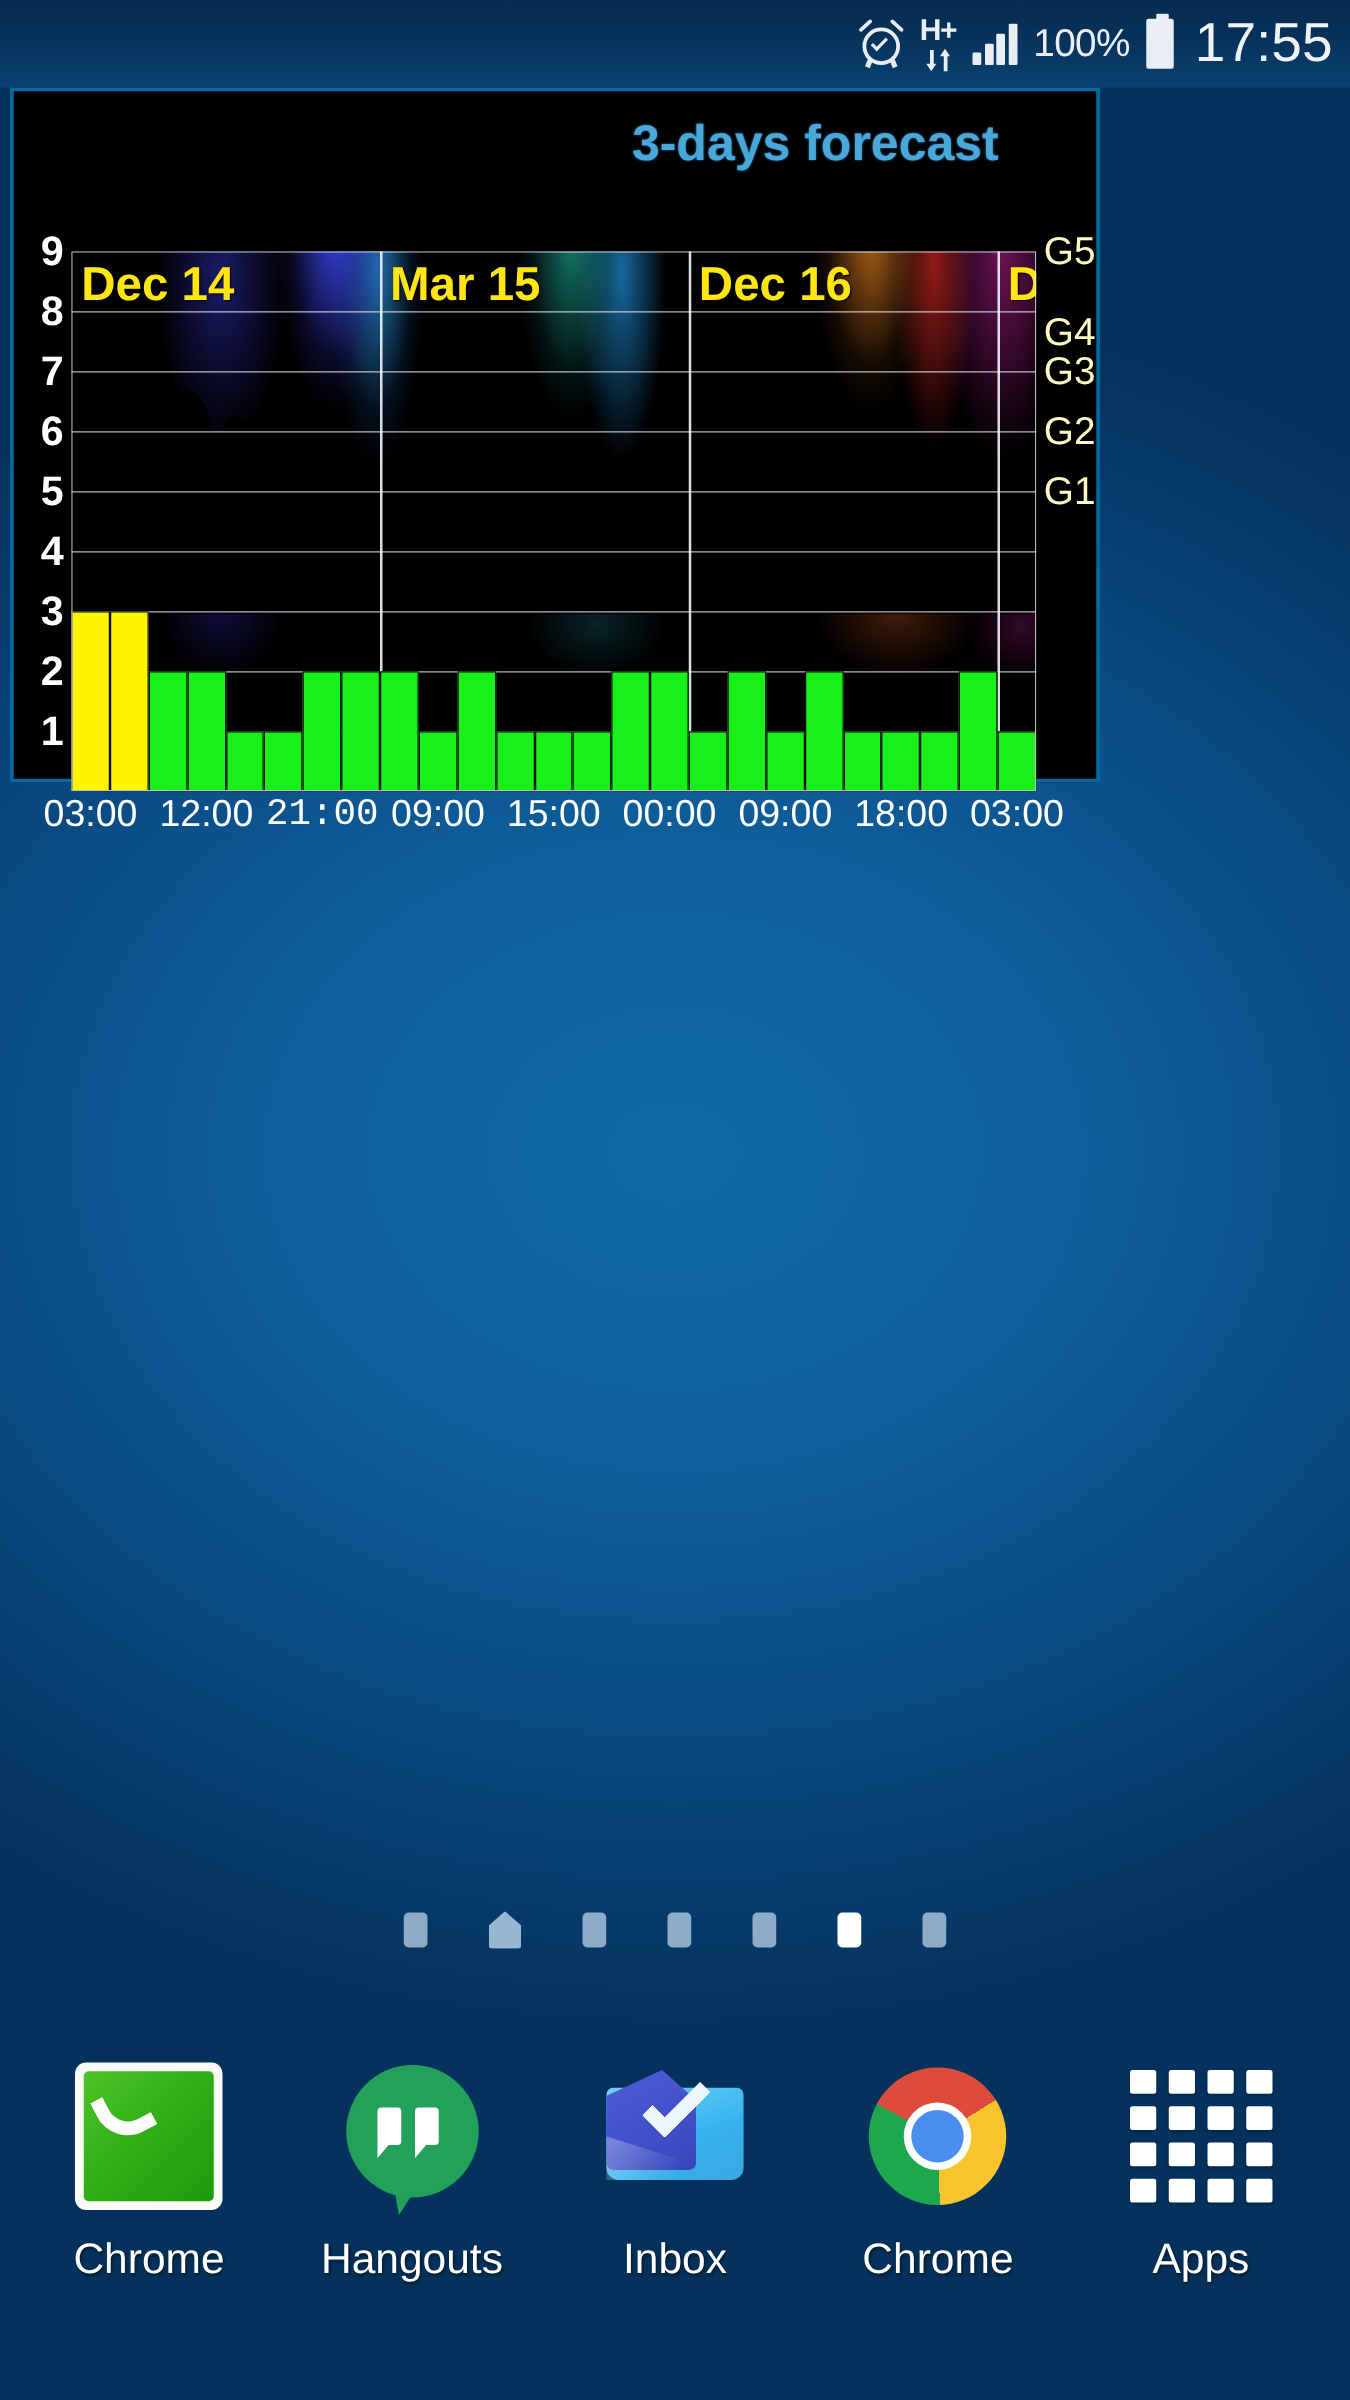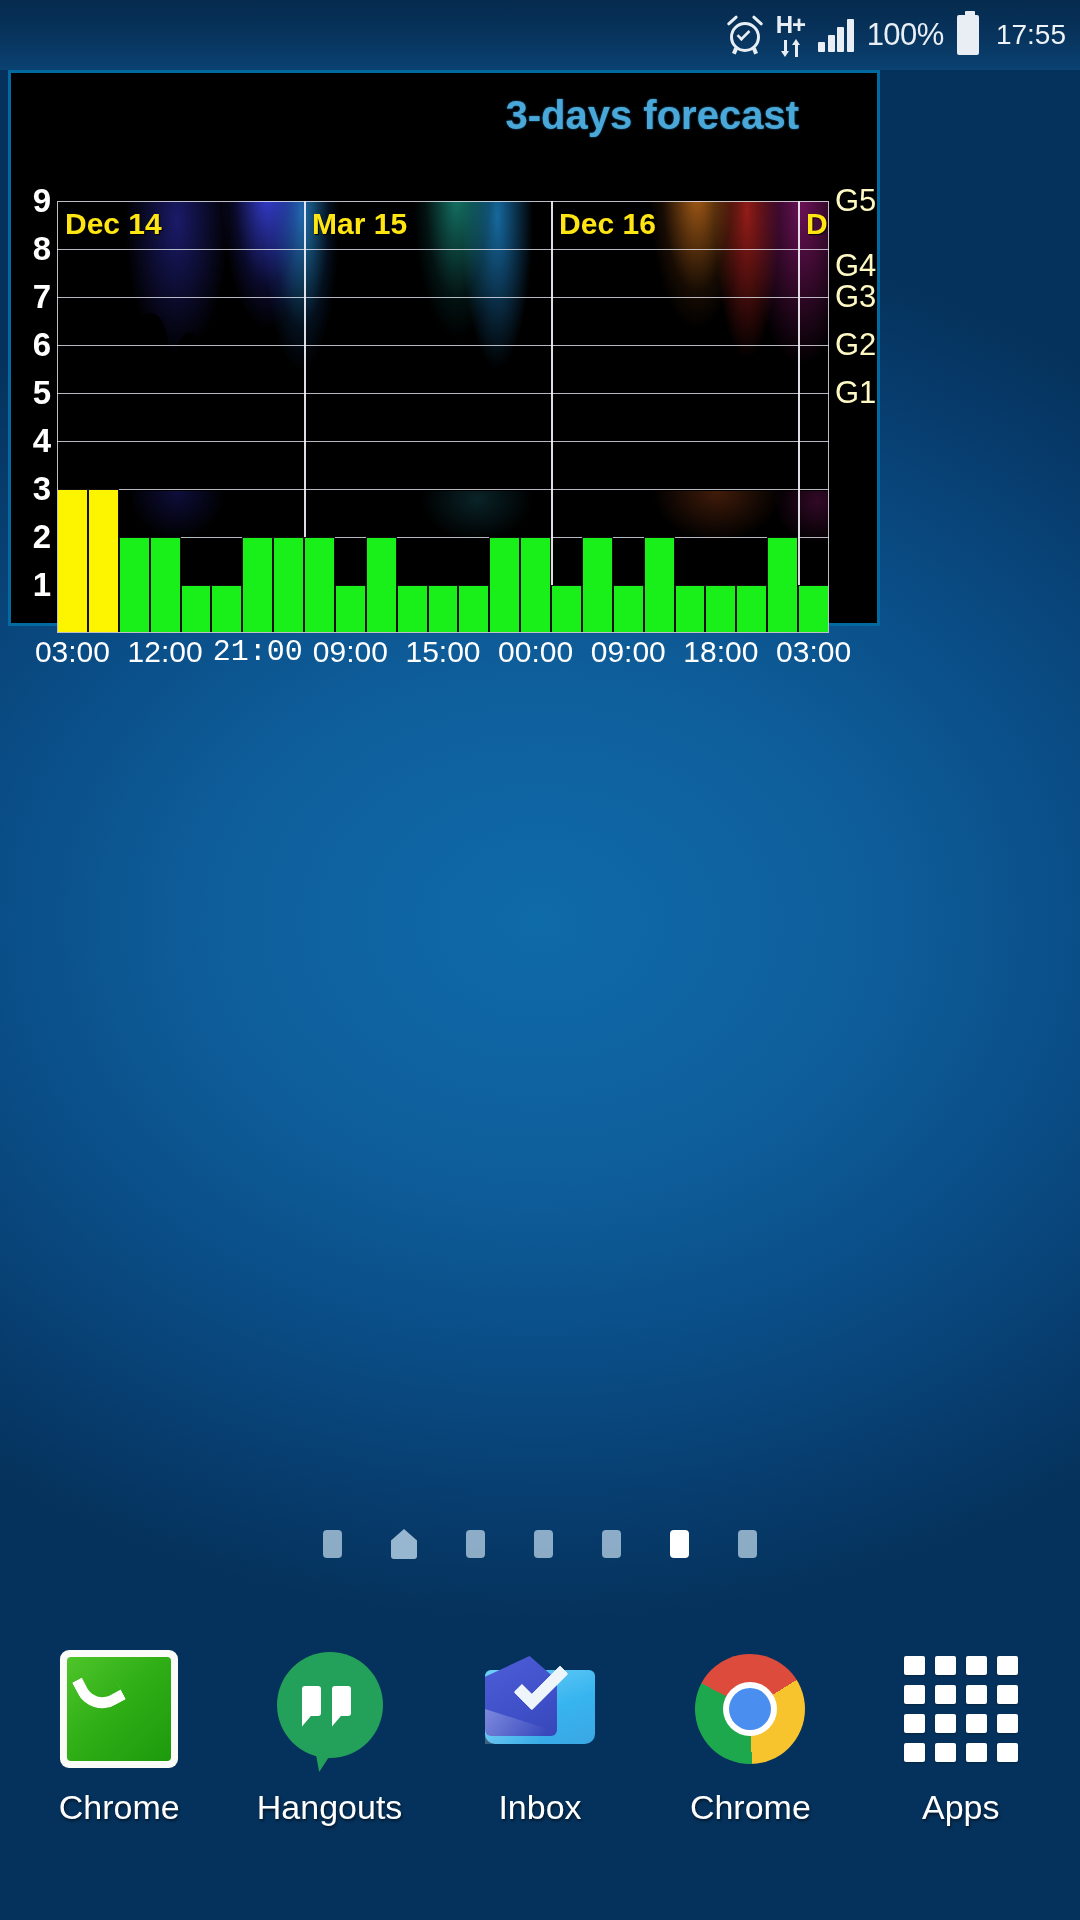--- a/index.html
+++ b/index.html
@@ -49,21 +49,21 @@
   .arrow.up:after { top:1px; border-bottom:6px solid #e8eef4; }
   .arrow.up i { top:6px; }
   .signal { display:flex; align-items:flex-end; gap:2.5px; height:34px; }
   .signal b { display:block; width:7px; background:#e8eef4; border-radius:1px; }
   .signal b:nth-child(1){height:10px;} .signal b:nth-child(2){height:17px;}
   .signal b:nth-child(3){height:25px;} .signal b:nth-child(4){height:33px;}
   .batt-pct { color:#e8eef4; font-size:31px; letter-spacing:-0.5px; }
   .batt { width:22px; height:40px; border:3px solid #e8eef4; border-radius:2px;
     position:relative; background:#e8eef4; }
   .batt:before { content:""; position:absolute; top:-7px; left:5px; width:10px; height:5px; background:#e8eef4; border-radius:1px;}
-  .sb-time { color:#eef3f8; font-size:28px; letter-spacing:0px; margin-left:4px; }
+  .sb-time { color:#eef3f8; font-size:44px; letter-spacing:0px; margin-left:4px; }
 
   
   .widget {
     position:absolute; left:8px; top:70px; width:872px; height:556px;
     background:#000; border:3px solid #0369a1;
   }
   .w-title {
     position:absolute; right:78px; top:20px;
     color:#4aa8d8; font-size:40px; font-weight:bold;
     text-shadow:0 0 2px #2b7fb5;
@@ -103,21 +103,21 @@
       radial-gradient(ellipse 60px 60px at 760px 10px, rgba(110,20,85,.45), transparent 72%);
   }
   .gridline { position:absolute; left:0; right:0; height:1px; background:rgba(235,235,245,.78); }
   .daydiv { position:absolute; top:0; bottom:0; width:2px; background:rgba(245,245,252,.9); }
   .plot-border { position:absolute; inset:0; border:1px solid rgba(235,235,245,.8); pointer-events:none; }
 
   .bars { position:absolute; inset:0; }
   .bar { position:absolute; bottom:0; border:1px solid #101010; }
 
   .daylabel {
-    position:absolute; color:#ffe612; font-size:30px; font-weight:bold; top:6px;
+    position:absolute; color:#ffe612; font-size:38px; font-weight:bold; top:6px;
     text-shadow:1px 1px 1px #000;
   }
 
   .yaxis { position:absolute; left:0; top:128px; width:44px; height:432px; }
   .ylab { position:absolute; right:4px; color:#fff; font-size:33px; font-weight:bold;
      transform:translateY(-50%); text-shadow:1px 1px 2px #000; }
   .gaxis { position:absolute; left:820px; top:128px; width:58px; height:432px; }
   .glab { position:absolute; left:4px; color:#fef9c3; font-size:31px;
      transform:translateY(-50%); text-shadow:1px 1px 2px #000; }
   .xaxis { position:absolute; left:0; top:562px; width:872px; height:48px; }

